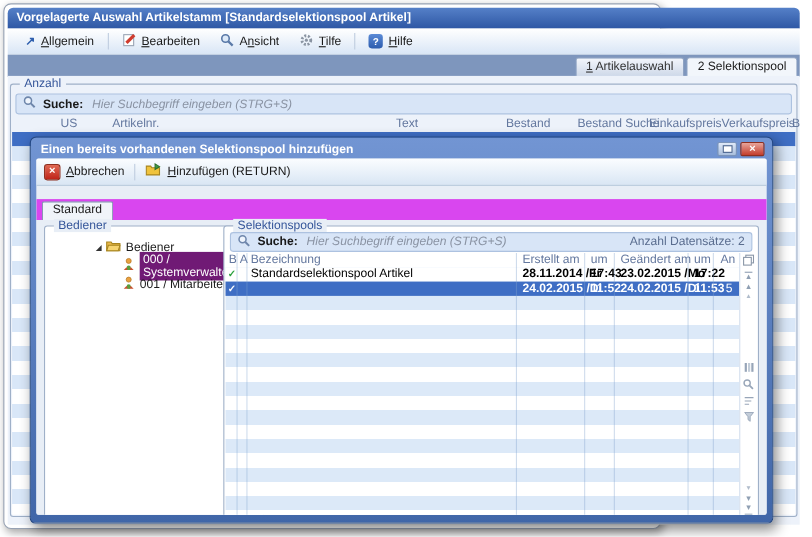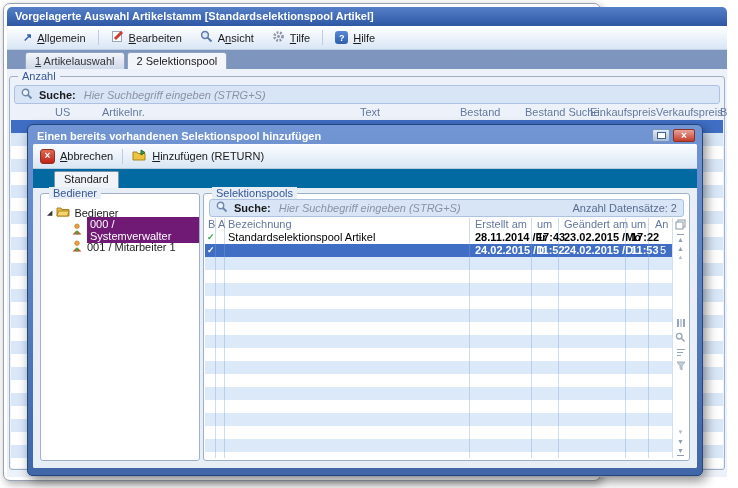--- a/index.html
+++ b/index.html
@@ -14,21 +14,21 @@
 
   .titlebar { height:19px; line-height:19px; padding-left:8px; color:#fff; font-weight:bold;
               background:linear-gradient(#5580c8,#2e57a4); border-radius:5px 5px 0 0; }
 
   .menubar { height:23px; display:flex; align-items:center; gap:2px; padding-left:8px;
              background:linear-gradient(#ffffff,#d9e6f6); border-bottom:1px solid #c2d0e3; }
   .menu-item { display:flex; align-items:center; gap:5px; padding:2px 8px; cursor:default; }
   .menu-sep { width:1px; height:15px; background:#bfccdf; margin:0 2px; }
   .key { text-decoration:underline; }
 
-  .tabstrip { height:20px; background:#7e96bd; display:flex; align-items:flex-end; padding-left:18px; }
+  .tabstrip { height:20px; background:#7e96bd; display:flex; align-items:flex-end; padding-left:18px;justify-content:flex-end; }
   .tab { height:17px; line-height:16px; padding:0 9px; margin-right:2px;
          border:1px solid #8fa3c2; border-bottom:none; border-radius:3px 3px 0 0; }
   .tab.inactive { background:linear-gradient(#f3f6fb,#ccd7e8); color:#333; }
   .tab.active { background:#f2f6fb; }
 
   .content { position:absolute; left:0; top:62px; width:720px; height:408px; background:#edf2fa; }
 
   .groupbox { position:absolute; border:1px solid #9fb0c8; border-radius:3px; }
   .group-label { position:absolute; top:-7px; left:8px; padding:0 4px; color:#35569a; background:#edf2fa; }
 
@@ -62,27 +62,27 @@
   .restore-glyph { width:7px; height:5px; border:1px solid #44608d; background:#fff; display:block; }
   .btn-close { width:22px; background:linear-gradient(#e8a49a,#c43d2c); border:1px solid #8e2f1f;
                color:#fff; font-weight:bold; font-size:10px; line-height:10px; }
 
   .dlg-body { background:#e8eef6; height:calc(100% - 19px); border-radius:2px; overflow:hidden; position:relative; }
   .dlg-toolbar { height:24px; display:flex; align-items:center; gap:7px; padding:0 7px;
                  background:linear-gradient(#fbfdff,#d9e6f4); border-bottom:1px solid #b9cadd; }
   .tool-item { display:flex; align-items:center; gap:5px; }
   .cancel-icon { width:13px; height:13px; background:linear-gradient(#e06a55,#bf2318); border:1px solid #8e2f1f;
                  border-radius:3px; color:#fff; font-weight:bold; font-size:10px; line-height:11px; text-align:center; }
-  .dlg-tabband { height:19px; background:#0369a1; display:flex; align-items:flex-end; padding-left:21px; }
+  .dlg-tabband { height:19px; background:#d946ef; display:flex; align-items:flex-end; padding-left:5px;margin-top:12px; }
   .dlg-tab { height:16px; line-height:15px; padding:0 9px; background:#f0f4f9;
              border:1px solid #7e93ad; border-bottom:none; border-radius:2px 2px 0 0; }
   .dlg-content { position:relative; height:calc(100% - 43px); background:#e8eef6; }
   .dlg-content .group-label { background:#e8eef6; }
 
-  .bediener-group { left:7px; width:158px; top:5px; bottom:8px; background:#fff; }
+  .bediener-group { left:7px; width:158px; top:5px; bottom:8px; background:#fff;padding-left:40px; }
   .tree { padding-top:10px; }
   .tree-row { height:17px; display:flex; align-items:center; gap:4px; padding-left:6px; }
   .tree-row.child { padding-left:30px; }
   .expander { font-size:7px; color:#333; }
   .tree-sel { background:#701a75; color:#fff; padding:1px 3px; }
 
   .pools-group { left:170px; right:7px; top:5px; bottom:8px; background:#fff; }
   .pools-search { position:absolute; left:5px; right:5px; top:5px; height:16px; }
   .rec-count { color:#5a6d8f; white-space:nowrap; }
 

